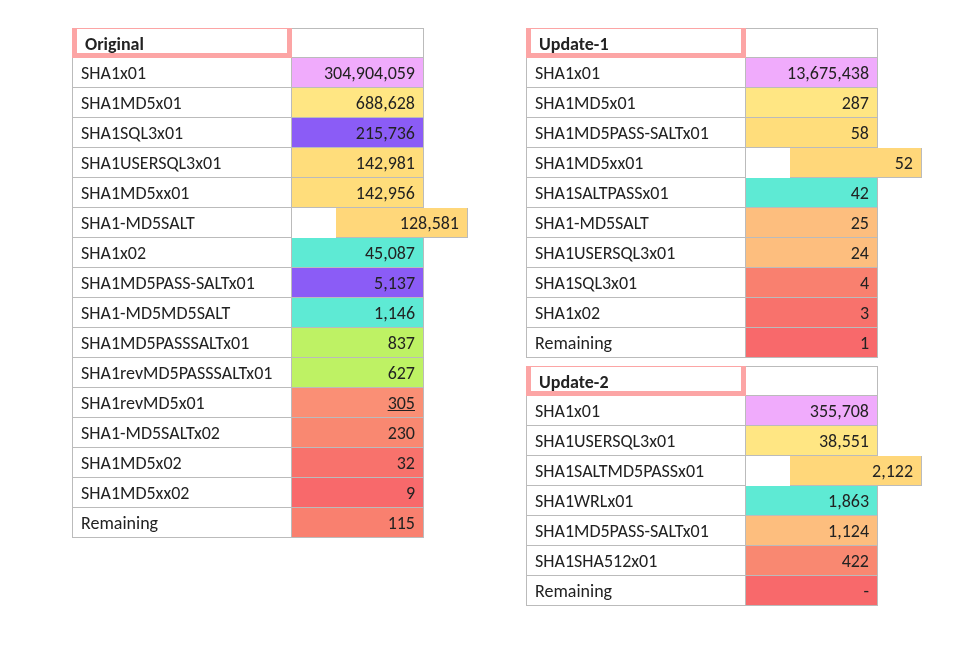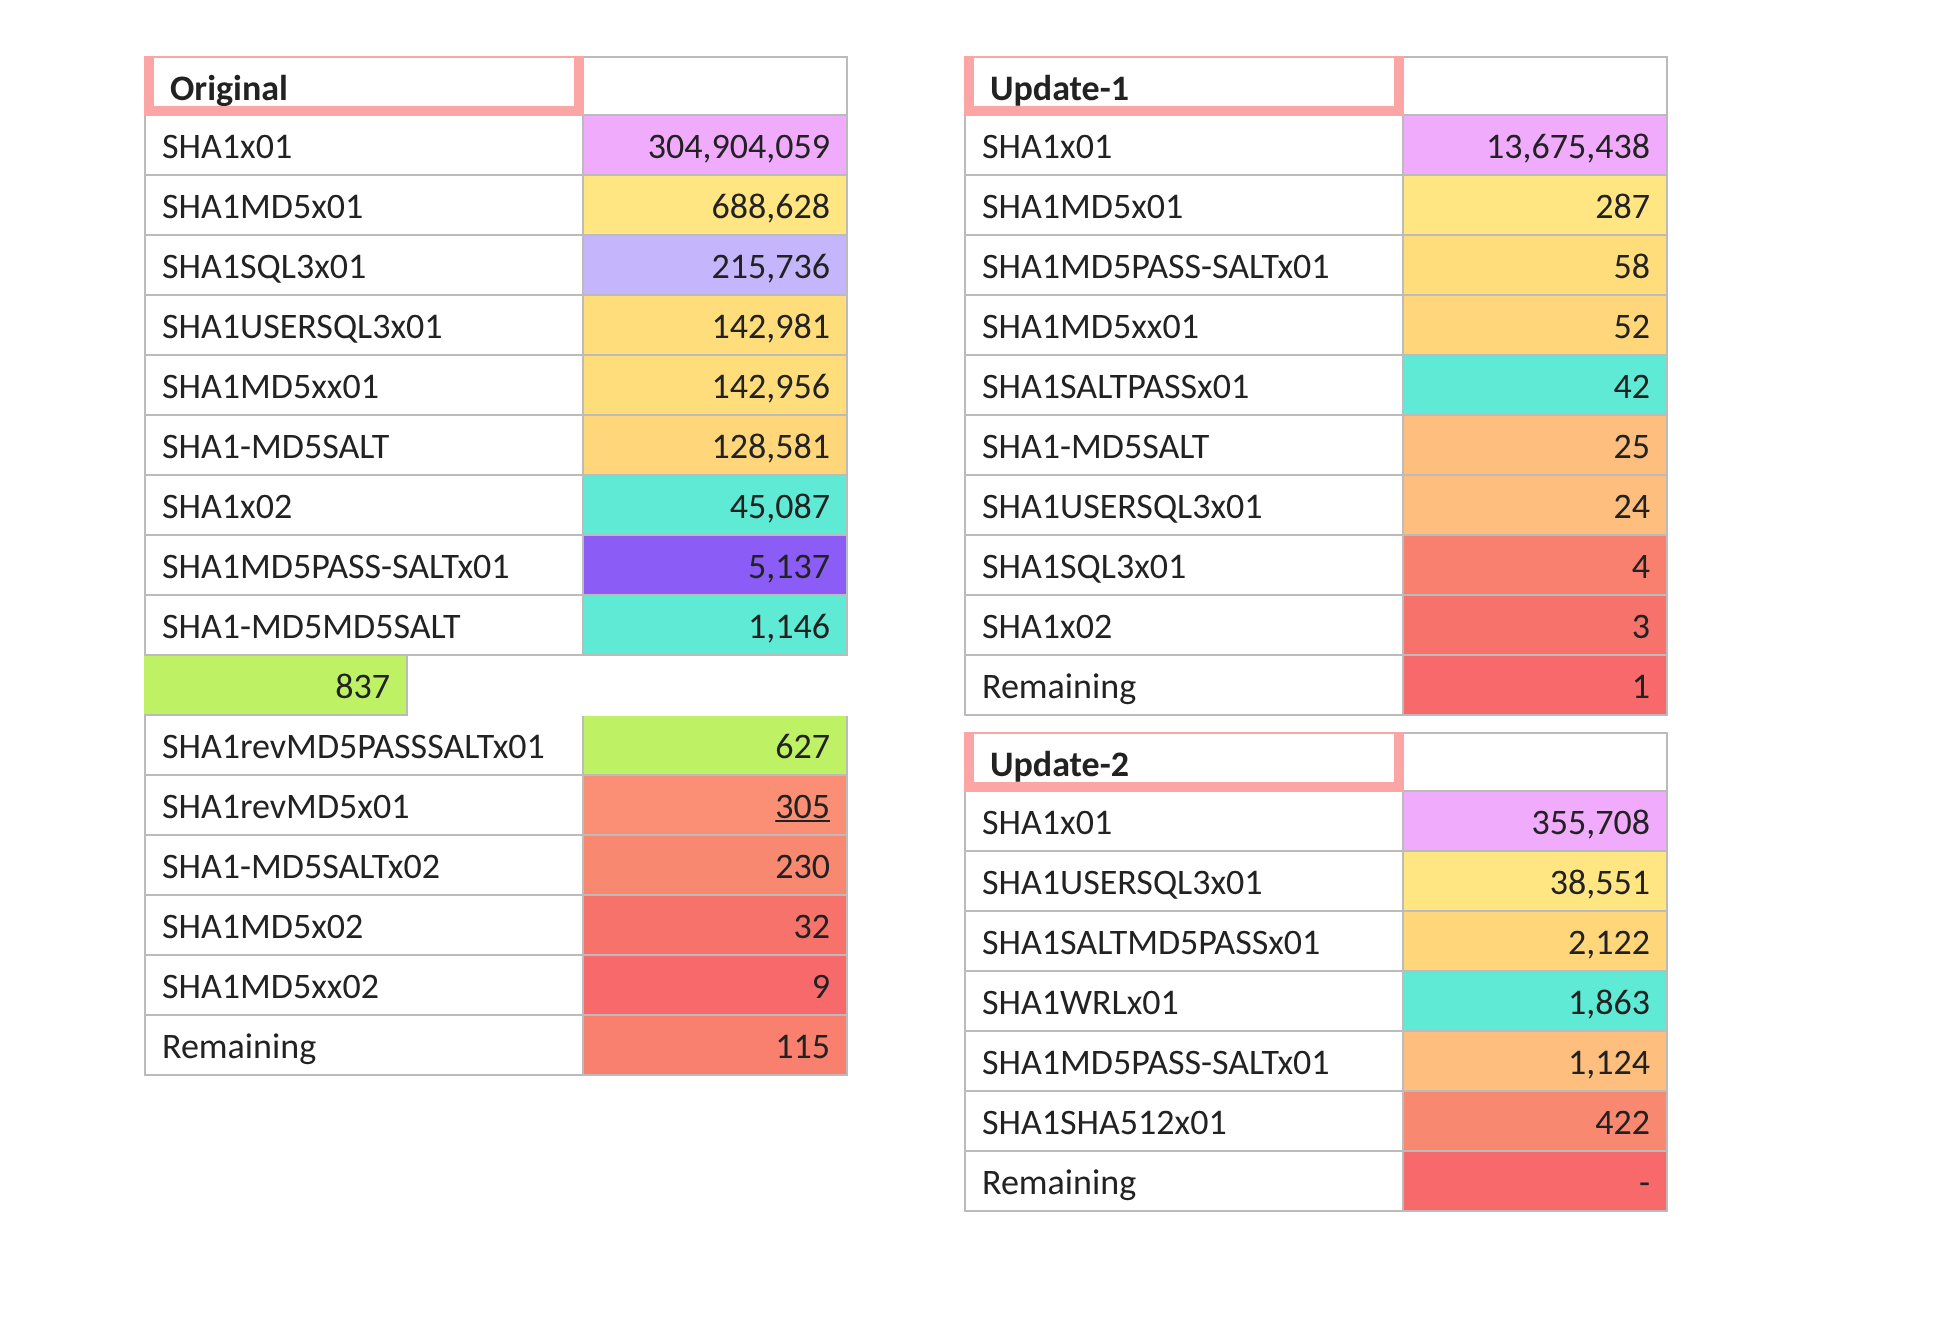--- a/index.html
+++ b/index.html
@@ -48,23 +48,23 @@
     border: 5px solid #fca5a5;
   }
   .cell.hspacer {
     border-top-width: 1px;
     border-left-width: 0;
     border-right-width: 1px;
     border-bottom-width: 1px;
   }
   .g  { background: #f0abfc; }
   .y0 { background: #ffe683; }   
-  .y1 { background: #c4b5fd; }
+  .y1 { background: #8b5cf6; }
   .y2 { background: #ffdd7b; }
-  .y3 { background: #ffd77a; }
+  .y3 { background: #ffd77a; margin-left: 44px; }
   .y4 { background: #5eead4; }
   .o0 { background: #8b5cf6; }
   .o1 { background: #fdbe7e; }
   .o2 { background: #5eead4; }
   .o3 { background: #bef264; }
   .o4 { background: #fa8f75; text-decoration: underline; }
   .r0 { background: #f98871; }
   .r1 { background: #f9806f; }
   .r2 { background: #f8726c; }
   .r3 { background: #f8696b; }
@@ -111,20 +111,21 @@
         </div>
         <div class="row">
           <div class="cell label">SHA1MD5PASS-SALTx01</div>
           <div class="cell value o0">5,137</div>
         </div>
         <div class="row">
           <div class="cell label">SHA1-MD5MD5SALT</div>
           <div class="cell value o2">1,146</div>
         </div>
         <div class="row">
+          <div class="cell label">SHA1MD5PASSSALTx01</div>
           <div class="cell value o3">837</div>
         </div>
         <div class="row">
           <div class="cell label">SHA1revMD5PASSSALTx01</div>
           <div class="cell value o3">627</div>
         </div>
         <div class="row">
           <div class="cell label">SHA1revMD5x01</div>
           <div class="cell value o4">305</div>
         </div>

